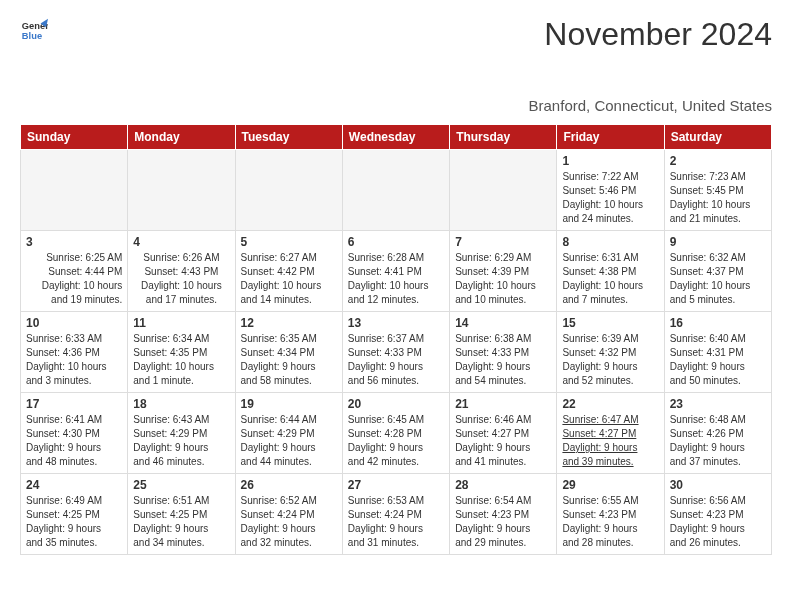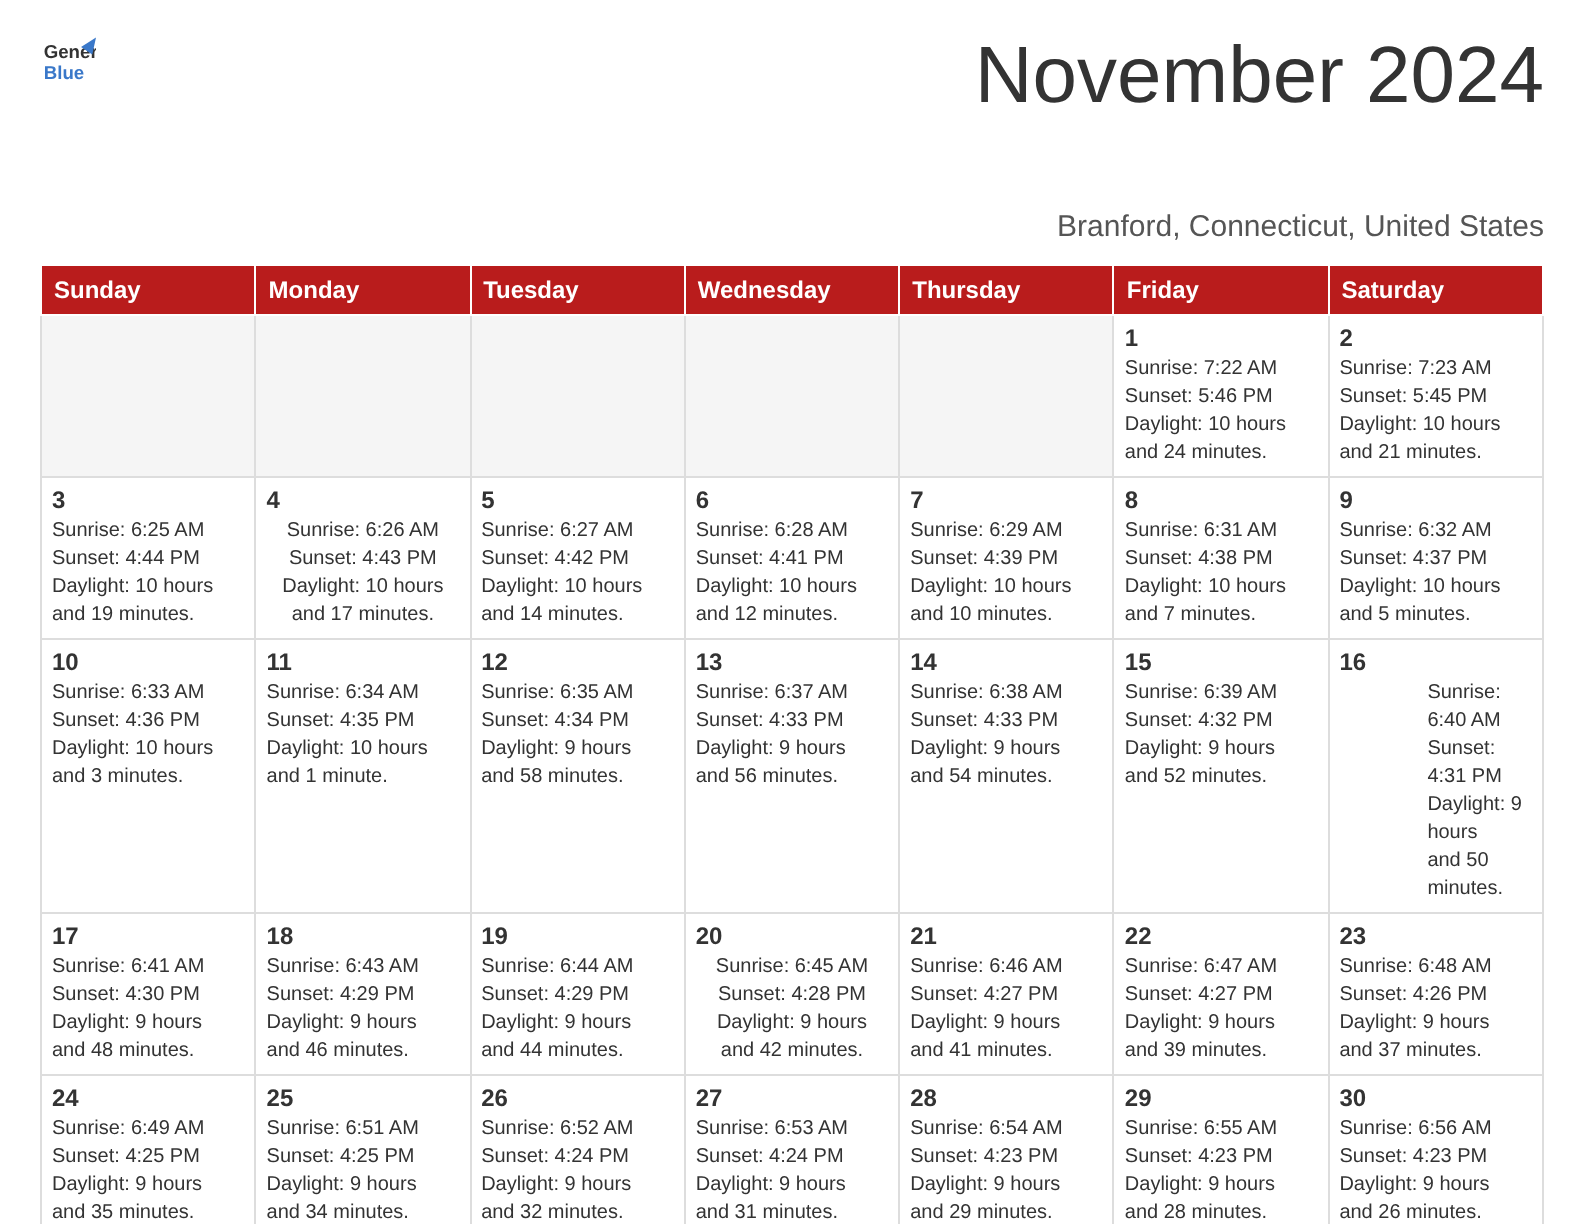--- a/index.html
+++ b/index.html
@@ -25,21 +25,21 @@
       gap: 4px;
     }
     .logo-icon {
       width: 28px;
       height: 28px;
     }
     .title-block {
       text-align: right;
     }
     .month-title {
-      font-size: 40px;
+      font-size: 32px;
       font-weight: normal;
       color: #333;
     }
     .location-title {
       font-size: 15px;
       color: #555;
       margin-top: 44px;
     }
     .calendar {
       width: 100%;
@@ -129,21 +129,21 @@
             <span class="day-number">2</span>
             <div class="day-info" style="white-space: pre-line;">Sunrise: 7:23 AM
 Sunset: 5:45 PM
 Daylight: 10 hours
 and 21 minutes.</div>
           </td>
         </tr>
         <tr>
           <td>
             <span class="day-number">3</span>
-            <div class="day-info" style="white-space: pre-line;">Sunrise: 6:25 AM
+            <div class="day-info" style="white-space: pre-line; text-align: right;">Sunrise: 6:25 AM
 Sunset: 4:44 PM
 Daylight: 10 hours
 and 19 minutes.</div>
           </td>
           <td>
             <span class="day-number">4</span>
             <div class="day-info" style="white-space: pre-line; text-align: center;">Sunrise: 6:26 AM
 Sunset: 4:43 PM
 Daylight: 10 hours
 and 17 minutes.</div>
@@ -222,21 +222,21 @@
           </td>
           <td>
             <span class="day-number">15</span>
             <div class="day-info" style="white-space: pre-line;">Sunrise: 6:39 AM
 Sunset: 4:32 PM
 Daylight: 9 hours
 and 52 minutes.</div>
           </td>
           <td>
             <span class="day-number">16</span>
-            <div class="day-info" style="white-space: pre-line; margin-left: 44px;">Sunrise: 6:40 AM
+            <div class="day-info" style="white-space: pre-line;">Sunrise: 6:40 AM
 Sunset: 4:31 PM
 Daylight: 9 hours
 and 50 minutes.</div>
           </td>
         </tr>
         <tr>
           <td>
             <span class="day-number">17</span>
             <div class="day-info" style="white-space: pre-line;">Sunrise: 6:41 AM
 Sunset: 4:30 PM
@@ -252,35 +252,35 @@
           </td>
           <td>
             <span class="day-number">19</span>
             <div class="day-info" style="white-space: pre-line;">Sunrise: 6:44 AM
 Sunset: 4:29 PM
 Daylight: 9 hours
 and 44 minutes.</div>
           </td>
           <td>
             <span class="day-number">20</span>
-            <div class="day-info" style="white-space: pre-line; text-align: center;">Sunrise: 6:45 AM
+            <div class="day-info" style="white-space: pre-line;">Sunrise: 6:45 AM
 Sunset: 4:28 PM
 Daylight: 9 hours
 and 42 minutes.</div>
           </td>
           <td>
             <span class="day-number">21</span>
             <div class="day-info" style="white-space: pre-line;">Sunrise: 6:46 AM
 Sunset: 4:27 PM
 Daylight: 9 hours
 and 41 minutes.</div>
           </td>
           <td>
             <span class="day-number">22</span>
-            <div class="day-info" style="white-space: pre-line;">Sunrise: 6:47 AM
+            <div class="day-info" style="white-space: pre-line; text-decoration: underline;">Sunrise: 6:47 AM
 Sunset: 4:27 PM
 Daylight: 9 hours
 and 39 minutes.</div>
           </td>
           <td>
             <span class="day-number">23</span>
             <div class="day-info" style="white-space: pre-line;">Sunrise: 6:48 AM
 Sunset: 4:26 PM
 Daylight: 9 hours
 and 37 minutes.</div>

